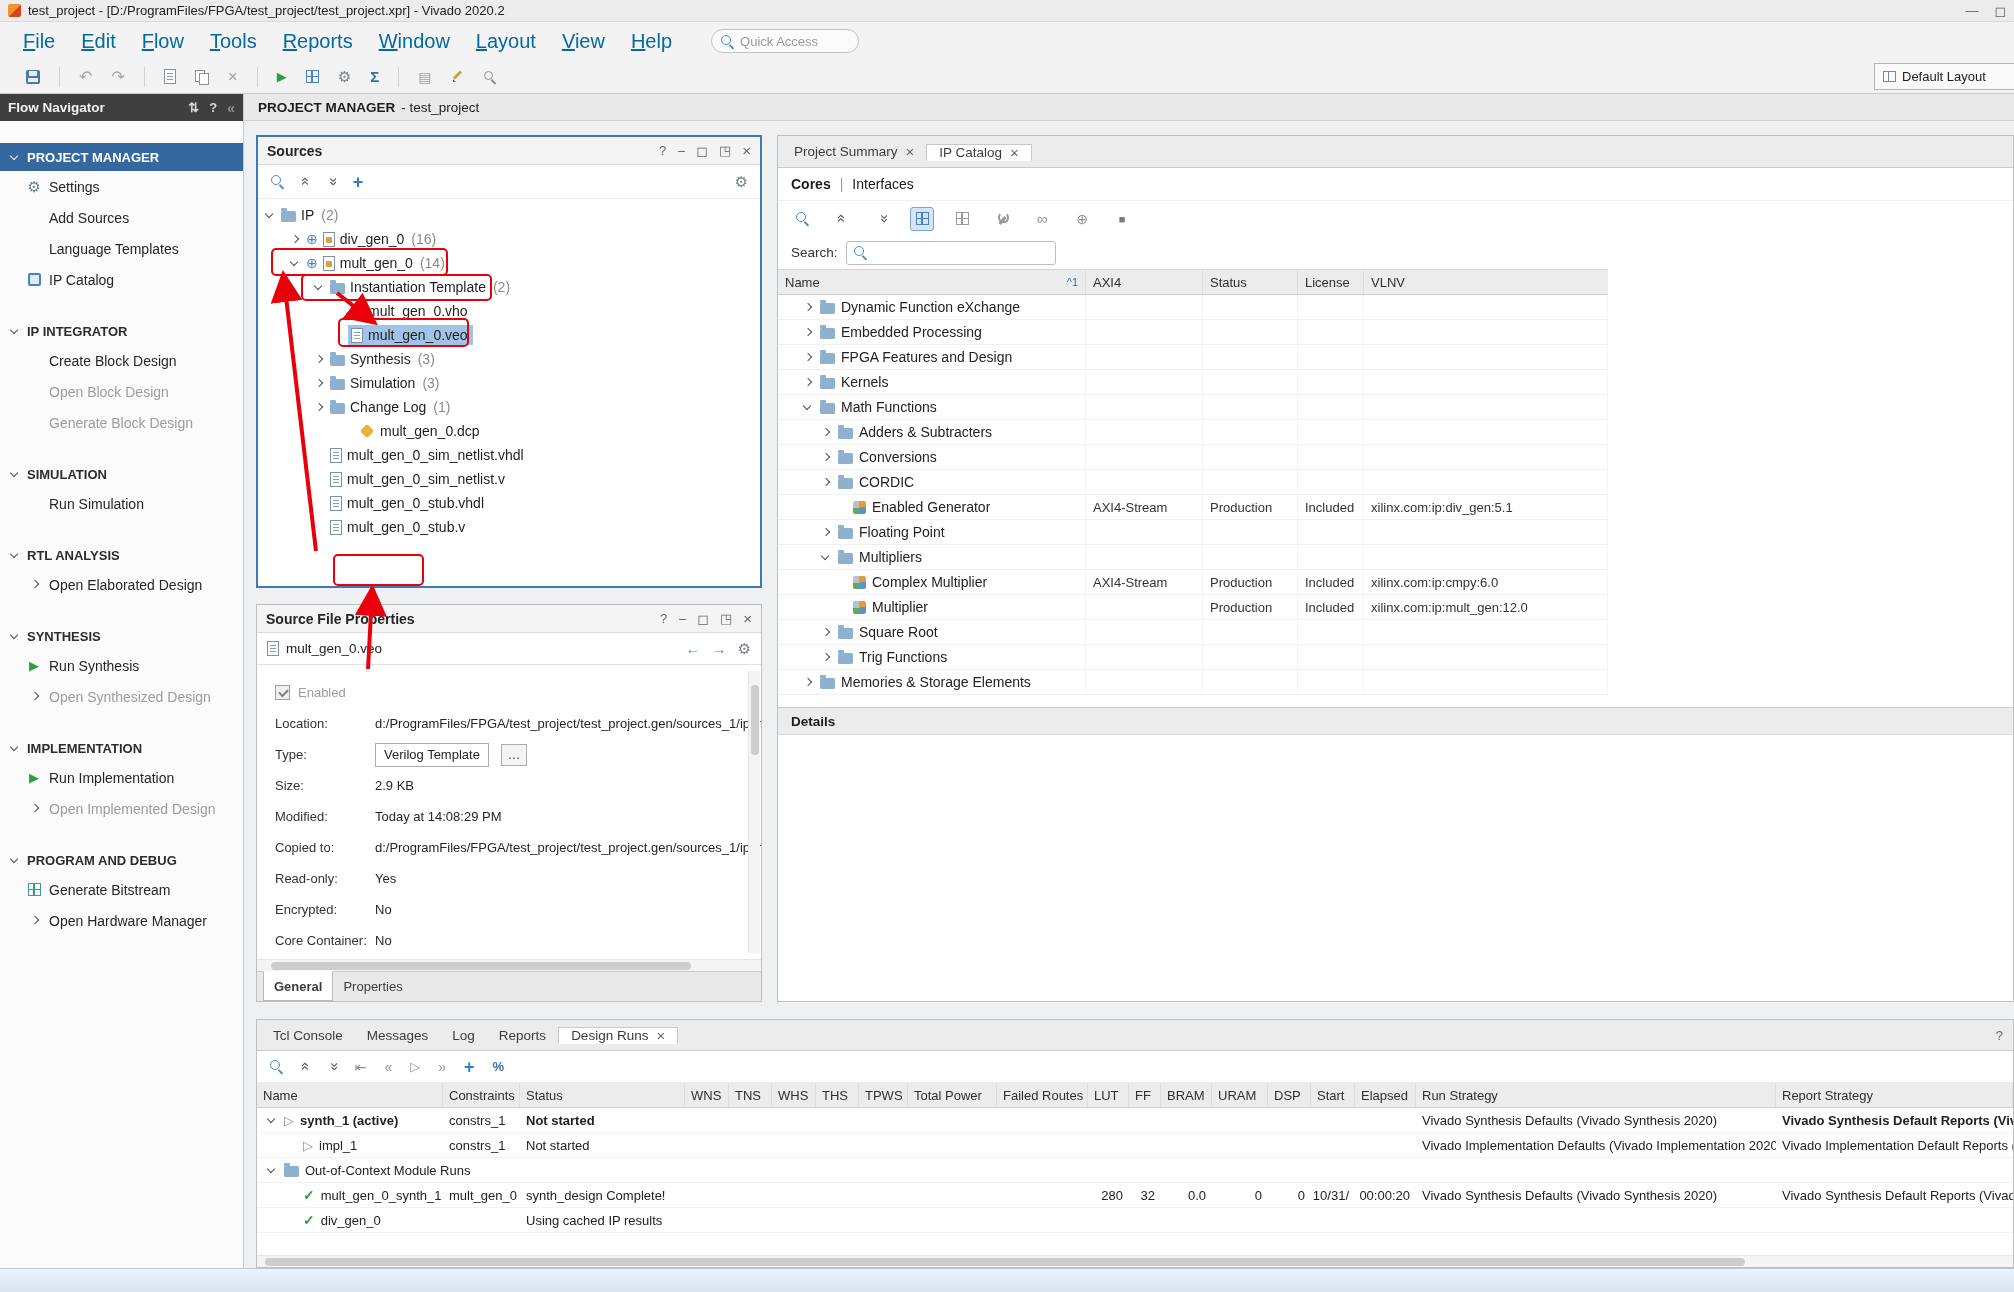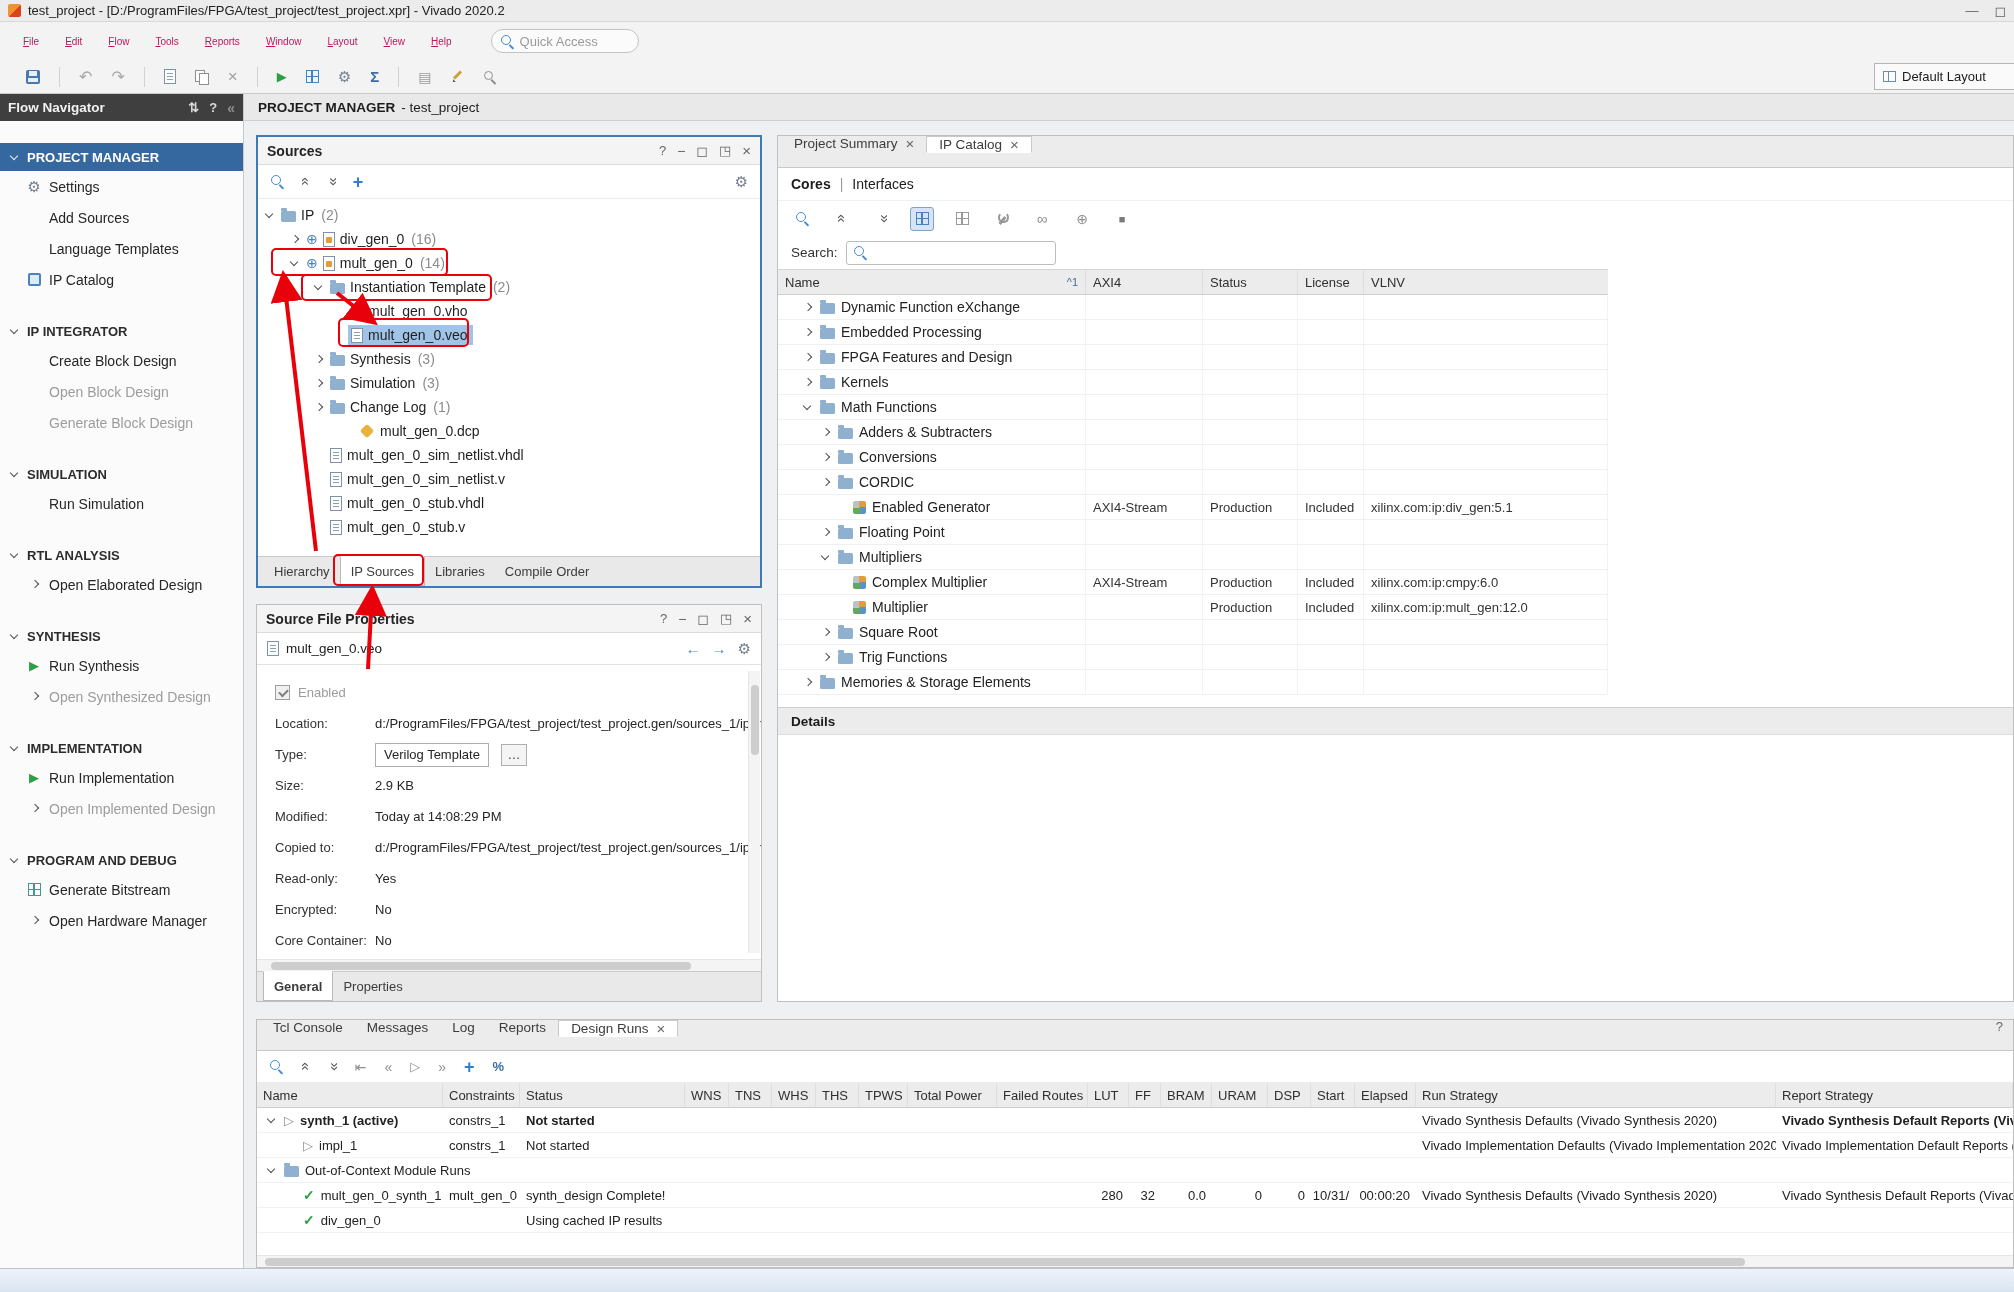--- a/index.html
+++ b/index.html
@@ -8,21 +8,21 @@
 .bold{font-weight:bold}
 .gray{color:#9c9c9c}
 .flex1{flex:1}
 input{font-family:"Liberation Sans",sans-serif;outline:none}
 
 
 #titlebar{position:absolute;left:0;top:0;right:0;height:22px;background:#ececec;border-bottom:1px solid #d8d8d8;display:flex;align-items:center;padding:0 8px;font-size:13px;color:#222}
 .applogo{width:13px;height:13px;margin-right:7px;border-radius:2px;background:#e8762d;background:linear-gradient(135deg,#f0922d 0 50%,#d9441f 50% 100%);flex:none}
 #titlebar .tbctl{margin-left:auto;display:flex;gap:16px;align-items:center;color:#444}
 #menubar{position:absolute;left:0;top:22px;right:0;height:38px;background:#f3f3f3;display:flex;align-items:center;padding-left:10px}
-.mi{display:inline-block;padding:5px 13px;font-size:10px;color:#be185d}
+.mi{display:inline-block;padding:5px 13px;font-size:20px;color:#0369a1}
 .mi::first-letter{text-decoration:underline}
 .qabox{margin-left:26px;width:148px;height:24px;border:1px solid #c3c3c3;border-radius:12px;background:#fbfbfb;display:flex;align-items:center;padding:0 8px;gap:5px}
 .qabox input{border:none;background:transparent;width:100px;font-size:13px;color:#333}
 .qabox input::placeholder{color:#9a9a9a}
 #maintoolbar{position:absolute;left:0;top:60px;right:0;height:34px;background:#f3f3f3;border-bottom:1px solid #c9c9c9;display:flex;align-items:center;gap:19px;padding-left:26px}
 .vsep{width:1px;height:20px;background:#d2d2d2;flex:none}
 #layoutsel{position:absolute;right:-60px;top:3px;height:27px;width:200px;border:1px solid #b5b5b5;background:#fafafa;display:flex;align-items:center;gap:6px;padding:0 8px;font-size:13px;white-space:nowrap;overflow:hidden}
 .chev{width:13px;height:13px;position:relative;flex:none}
 .chev::before{content:"";position:absolute;top:3px;left:4px;width:5px;height:5px;border-right:1.6px solid #505050;border-bottom:1.6px solid #505050;transform:rotate(-45deg)}
 .chev.d::before{transform:rotate(45deg);left:3px;top:2px}
@@ -115,21 +115,21 @@
 
 
 .panel{position:absolute;background:#fff;border:1px solid #bfbfbf;display:flex;flex-direction:column}
 .phdr{height:28px;background:#f4f4f4;border-bottom:1px solid #dcdcdc;display:flex;align-items:center;padding:0 9px;flex:none}
 .ptitle{font-weight:bold;font-size:14px;color:#252525}
 .wctl{margin-left:auto;display:flex;gap:11px;align-items:center}
 .ptool{height:34px;display:flex;align-items:center;gap:17px;padding:0 12px;border-bottom:1px solid #ececec;flex:none}
 .btabs{height:30px;background:#e9e9e9;border-top:1px solid #c9c9c9;display:flex;align-items:stretch;padding-left:6px;flex:none;margin-top:auto}
 .btab{display:flex;align-items:center;padding:0 10px;font-size:13px;color:#3c3c3c}
 .btab.active{background:#fff;border:1px solid #b9b9b9;border-top-color:#fff;margin-top:-1px}
-.ttabs{height:32px;background:#ececec;border-bottom:1px solid #c9c9c9;display:flex;align-items:flex-start;padding-left:4px;flex:none}
+.ttabs{height:32px;background:#ececec;border-bottom:1px solid #c9c9c9;display:flex;align-items:center;padding-left:4px;flex:none}
 .ttab{display:flex;align-items:center;gap:8px;padding:0 12px;font-size:13.5px;color:#3c3c3c}
 .ttab.active{background:#fff;border:1px solid #c9c9c9;border-bottom-color:#fff;margin-bottom:-1px}
 
 
 #sources{left:256px;top:135px;width:506px;height:453px;border:2px solid #3e79b8}
 #srctree{padding-top:4px;overflow:hidden}
 .trow{height:24px;display:flex;align-items:center;gap:5px;white-space:nowrap;font-size:14px;color:#1f1f1f}
 .count{color:#8c8c8c;margin-left:2px}
 .selhl{display:flex;align-items:center;gap:5px;background:#9fc4e8;padding:2px 5px 2px 3px}
 
@@ -470,26 +470,20 @@
       </div>
     <div class="trow" style="padding-left:72px">
         <span class="ic-doc"></span>
         <span>mult_gen_0_stub.vhdl</span>
       </div>
     <div class="trow" style="padding-left:72px">
         <span class="ic-doc"></span>
         <span>mult_gen_0_stub.v</span>
       </div>
   </div>
-  <div class="btabs">
-    <span class="btab">Hierarchy</span>
-    <span class="btab active">IP Sources</span>
-    <span class="btab">Libraries</span>
-    <span class="btab">Compile Order</span>
-  </div>
 </div>
 
 <div id="sfp" class="panel">
   <div class="phdr">
     <span class="ptitle">Source File Properties</span>
     <span class="wctl">
       <span class="g g-help"></span>
       <span class="g g-dash"></span>
       <span class="g g-box"></span>
       <span class="g g-float"></span>

